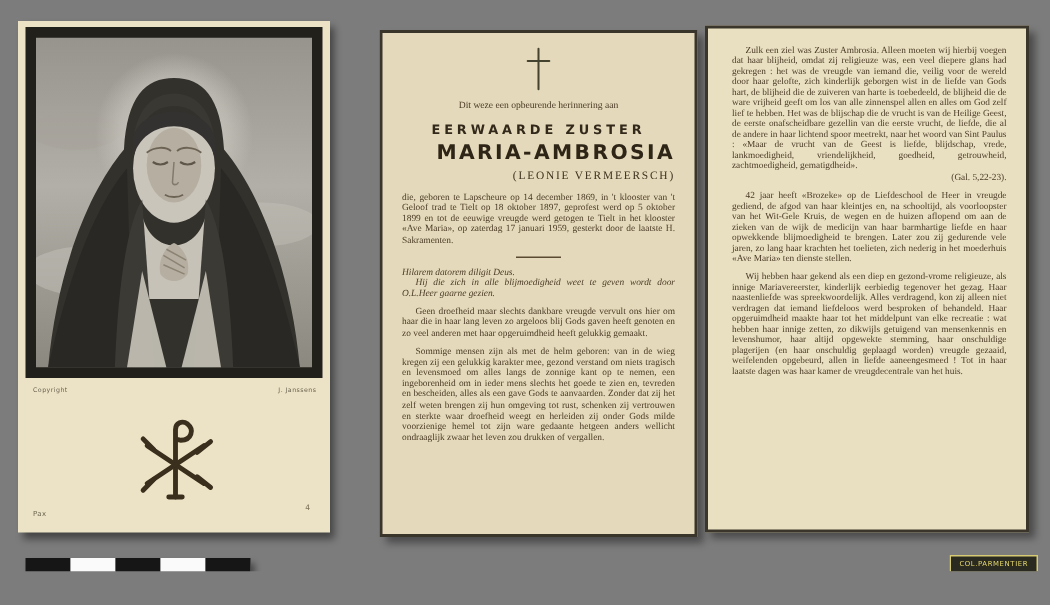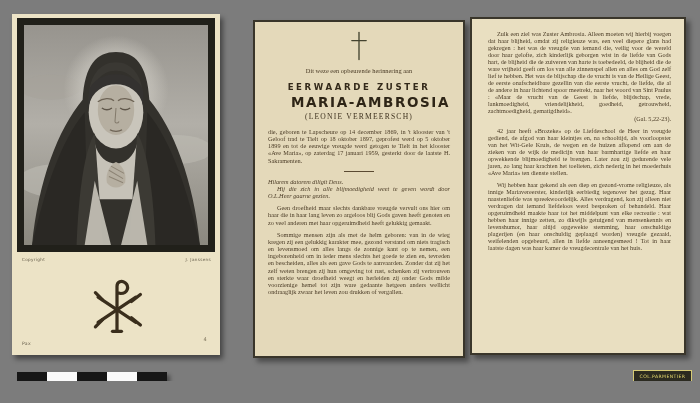--- a/index.html
+++ b/index.html
@@ -24,21 +24,21 @@
   
   #middle-card{left:253px;top:20px;width:212px;height:338px;background:#e4d9ba;
                border:2px solid #39352a;box-shadow:4px 4px 5px rgba(0,0,0,.4);
                padding:8px 13px 8px 13px;}
   #cross-icon{display:block;margin:0 auto;width:18px;height:32px;}
   .intro{font-size:6.4px;text-align:center;margin-top:5px;color:#4a3b26;}
   .t1{font-family:"DejaVu Sans",sans-serif;font-weight:bold;font-size:8.6px;
       letter-spacing:2.6px;text-align:center;margin-top:8px;color:#33291a;}
   .t2{font-family:"DejaVu Sans",sans-serif;font-weight:bold;font-size:13.5px;
       letter-spacing:1.6px;text-align:right;margin-top:2px;color:#2e2517;}
-  .t3{font-size:7.6px;letter-spacing:1.2px;text-align:center;margin-top:2px;color:#3e321f;}
+  .t3{font-size:7.6px;letter-spacing:1.2px;text-align:right;margin-top:2px;color:#3e321f;}
   .body-txt{font-size:6.25px;line-height:7.15px;text-align:justify;color:#4a3b26;}
   .bio{margin-top:7px;}
   .divider{width:30px;height:1px;background:#5a4a32;margin:7px auto 6px auto;}
   .verse{font-style:italic;}
   .verse .v2{text-indent:9px;}
   .para{margin-top:5px;text-indent:9px;}
 
   
   #right-card{left:470px;top:17px;width:216px;height:338px;background:#e9dfc1;
               border:2px solid #3a362b;box-shadow:4px 4px 5px rgba(0,0,0,.4);

